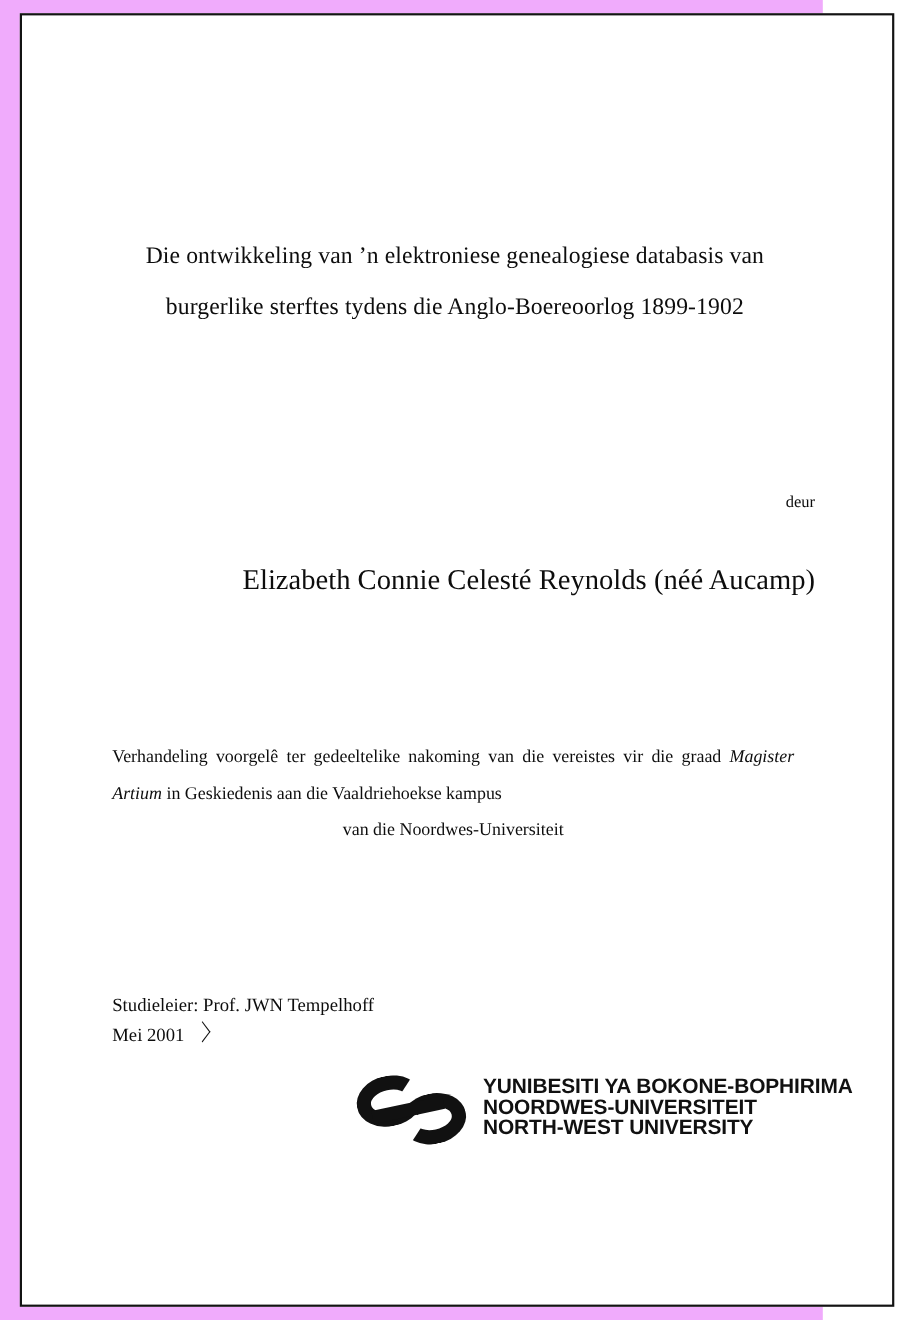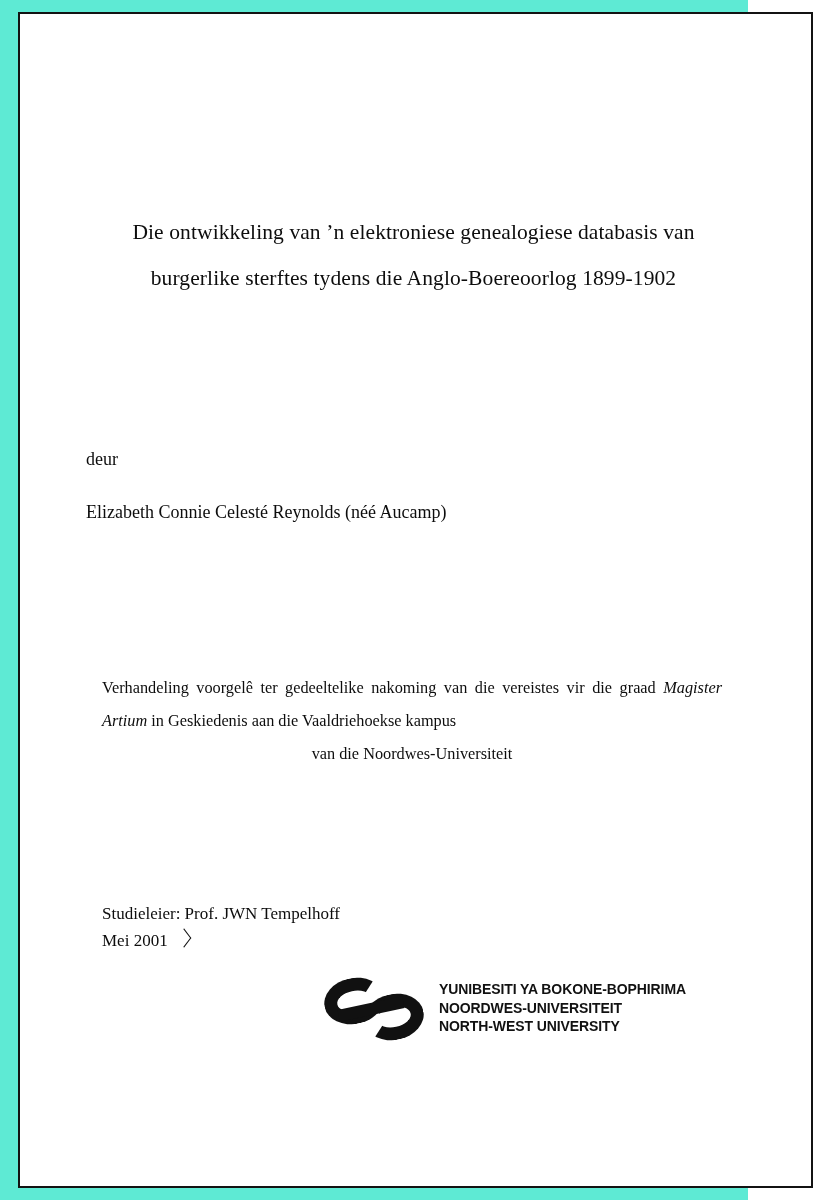--- a/index.html
+++ b/index.html
@@ -10,21 +10,21 @@
   body {
     width: 831px;
     height: 1200px;
     font-family: "Liberation Serif", serif;
     color: #0d0d0d;
   }
   .page {
     position: relative;
     width: 748px;
     height: 1200px;
-    background: #5eead4;
+    background: #f0abfc;
     box-sizing: border-box;
   }
   
   .scan-frame {
     position: absolute;
     left: 18px;
     top: 12px;
     width: 795px;
     height: 1176px;
     border: 2px solid #131313;
@@ -51,30 +51,30 @@
   }
   .title-line {
     display: block;
     white-space: nowrap;
   }
   .by-label {
     position: absolute;
     top: 437px;
     left: 0;
     width: 655px;
-    text-align: left;
-    font-size: 18px;
+    text-align: right;
+    font-size: 15px;
   }
   .author {
     position: absolute;
-    top: 490px;
+    top: 500px;
     left: 0;
     width: 655px;
-    text-align: left;
-    font-size: 18px;
+    text-align: right;
+    font-size: 26px;
   }
   .statement {
     position: absolute;
     top: 659px;
     left: 16px;
     width: 620px;
     font-size: 16.3px;
     line-height: 33px;
     text-align: justify;
   }
@@ -151,21 +151,21 @@
     width: 66px;
     height: 12px;
     background: #111;
     transform: rotate(-12deg);
   }
   .logo-text {
     position: absolute;
     left: 185px;
     top: 6px;
     font-family: "Liberation Sans", sans-serif;
-    font-size: 14px;
+    font-size: 19px;
     line-height: 18.5px;
     font-weight: 700;
     letter-spacing: -0.1px;
     color: #111;
   }
   .logo-text span { display: block; white-space: nowrap; }
 </style>
 </head>
 <body>
 

